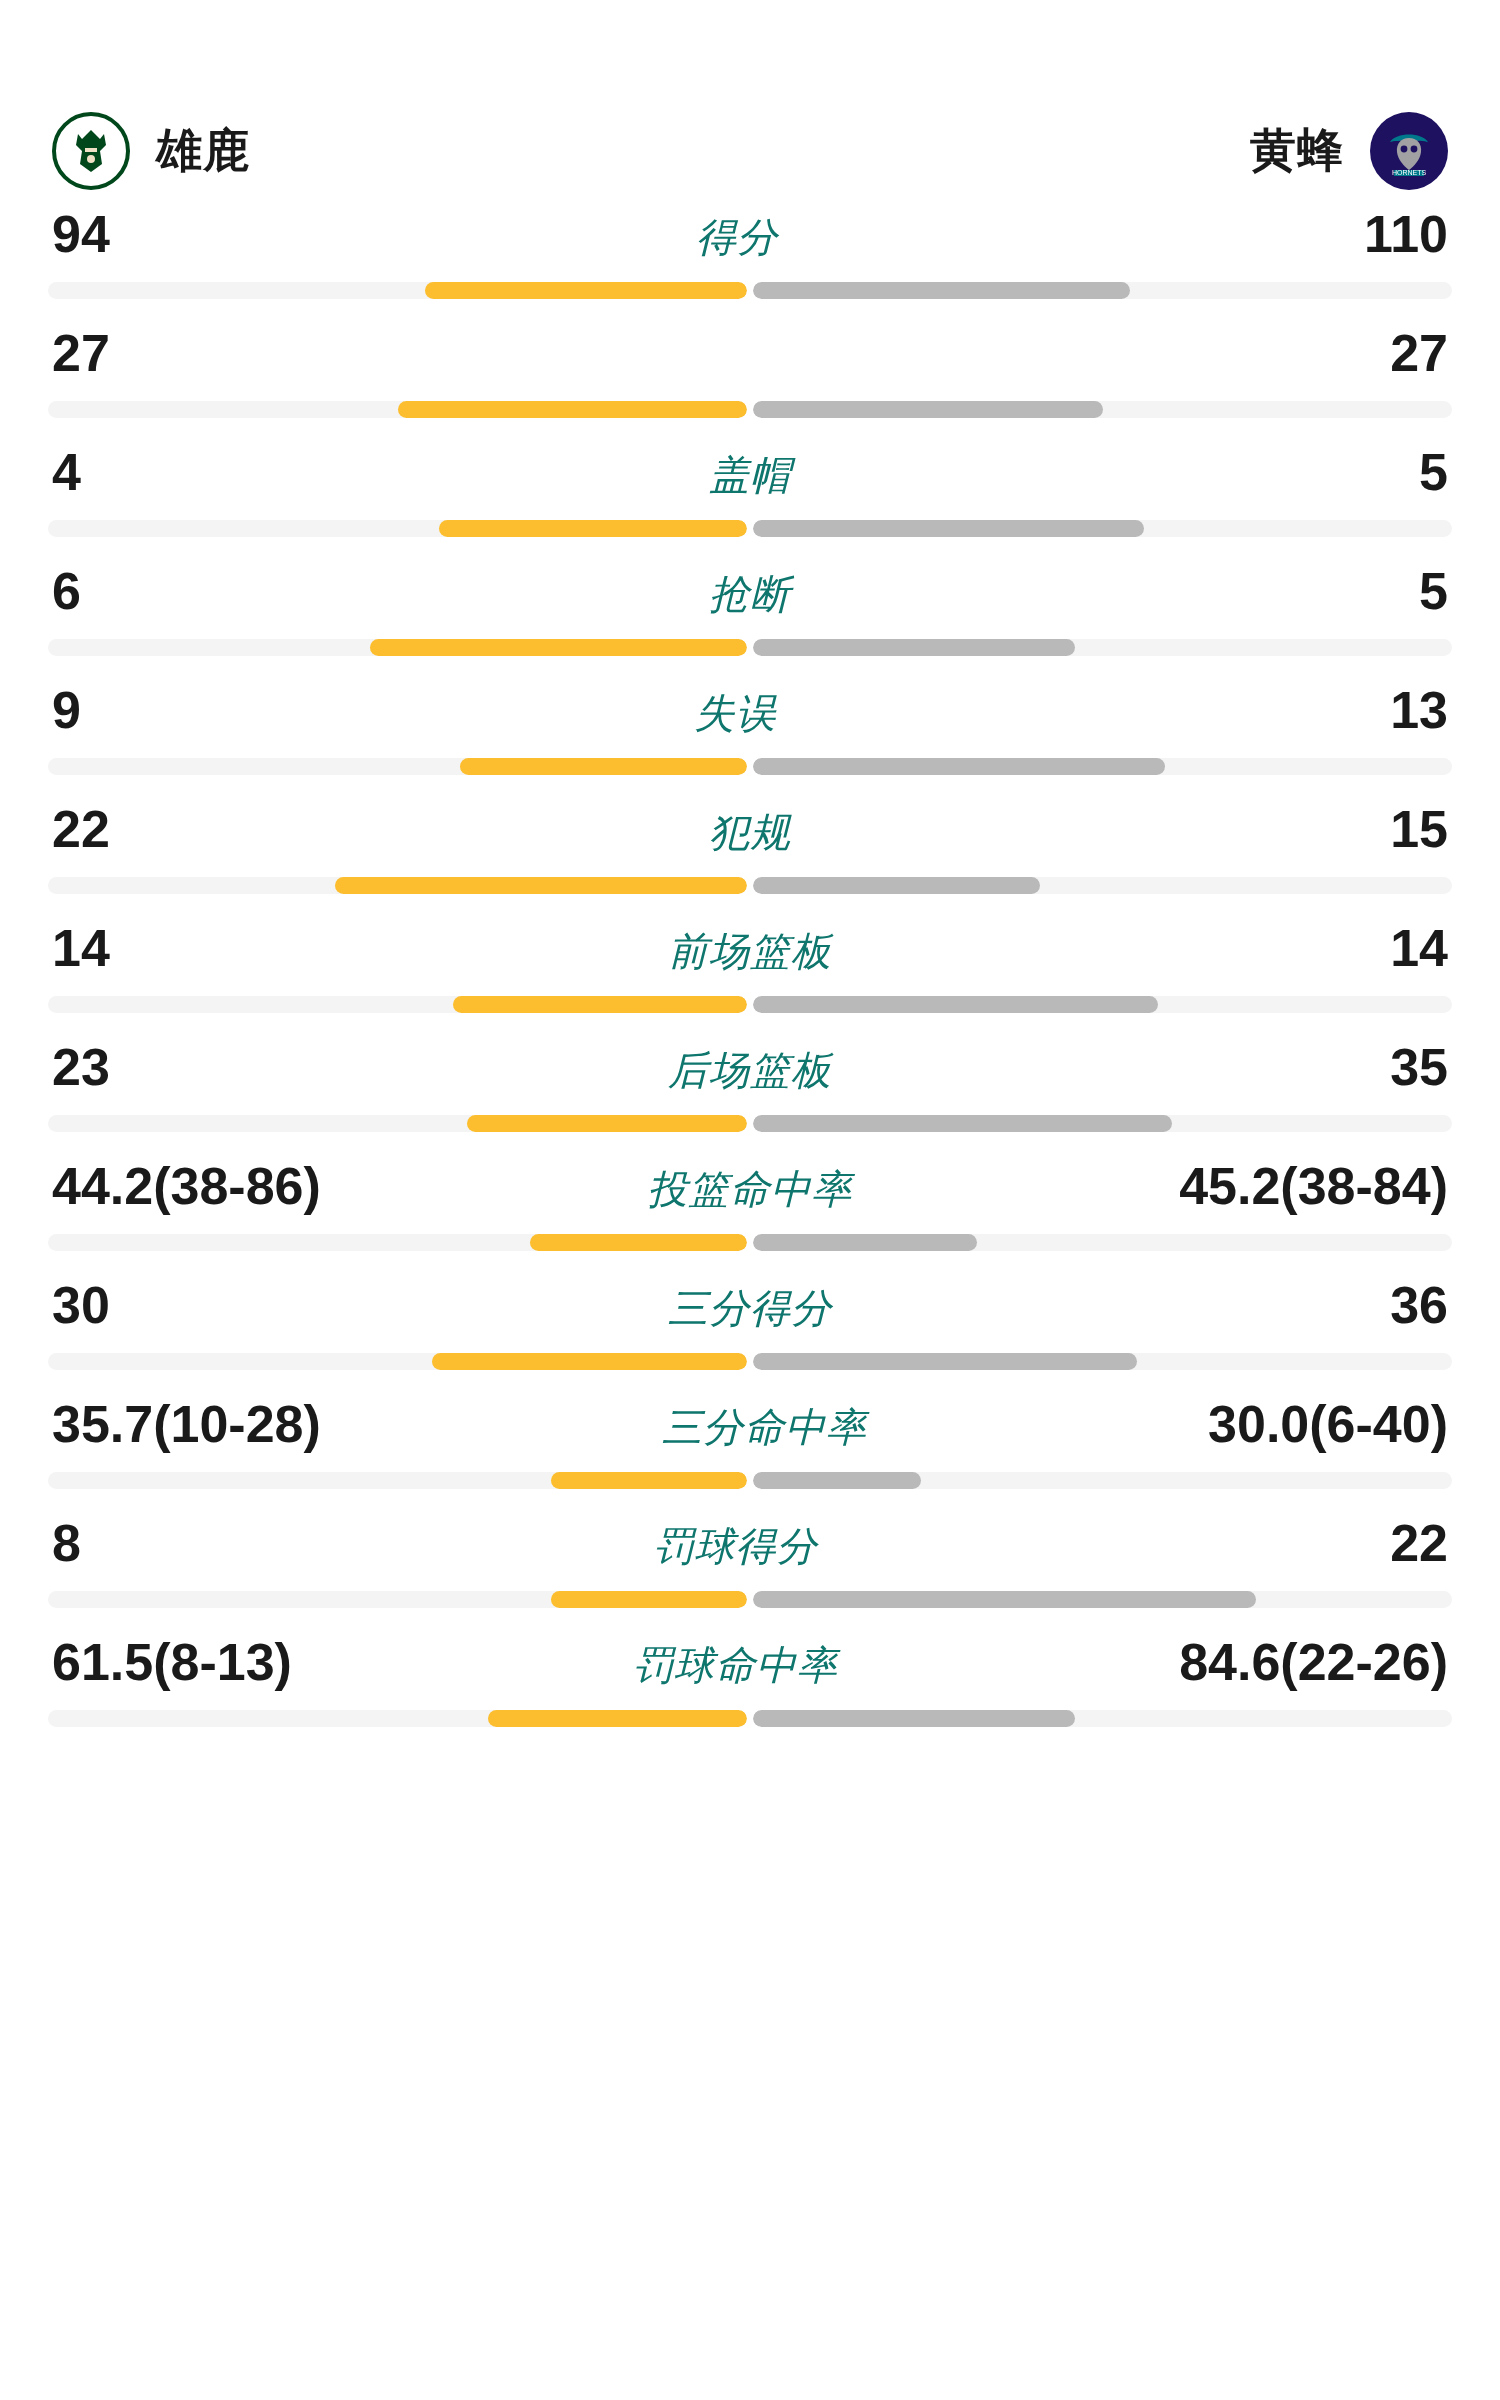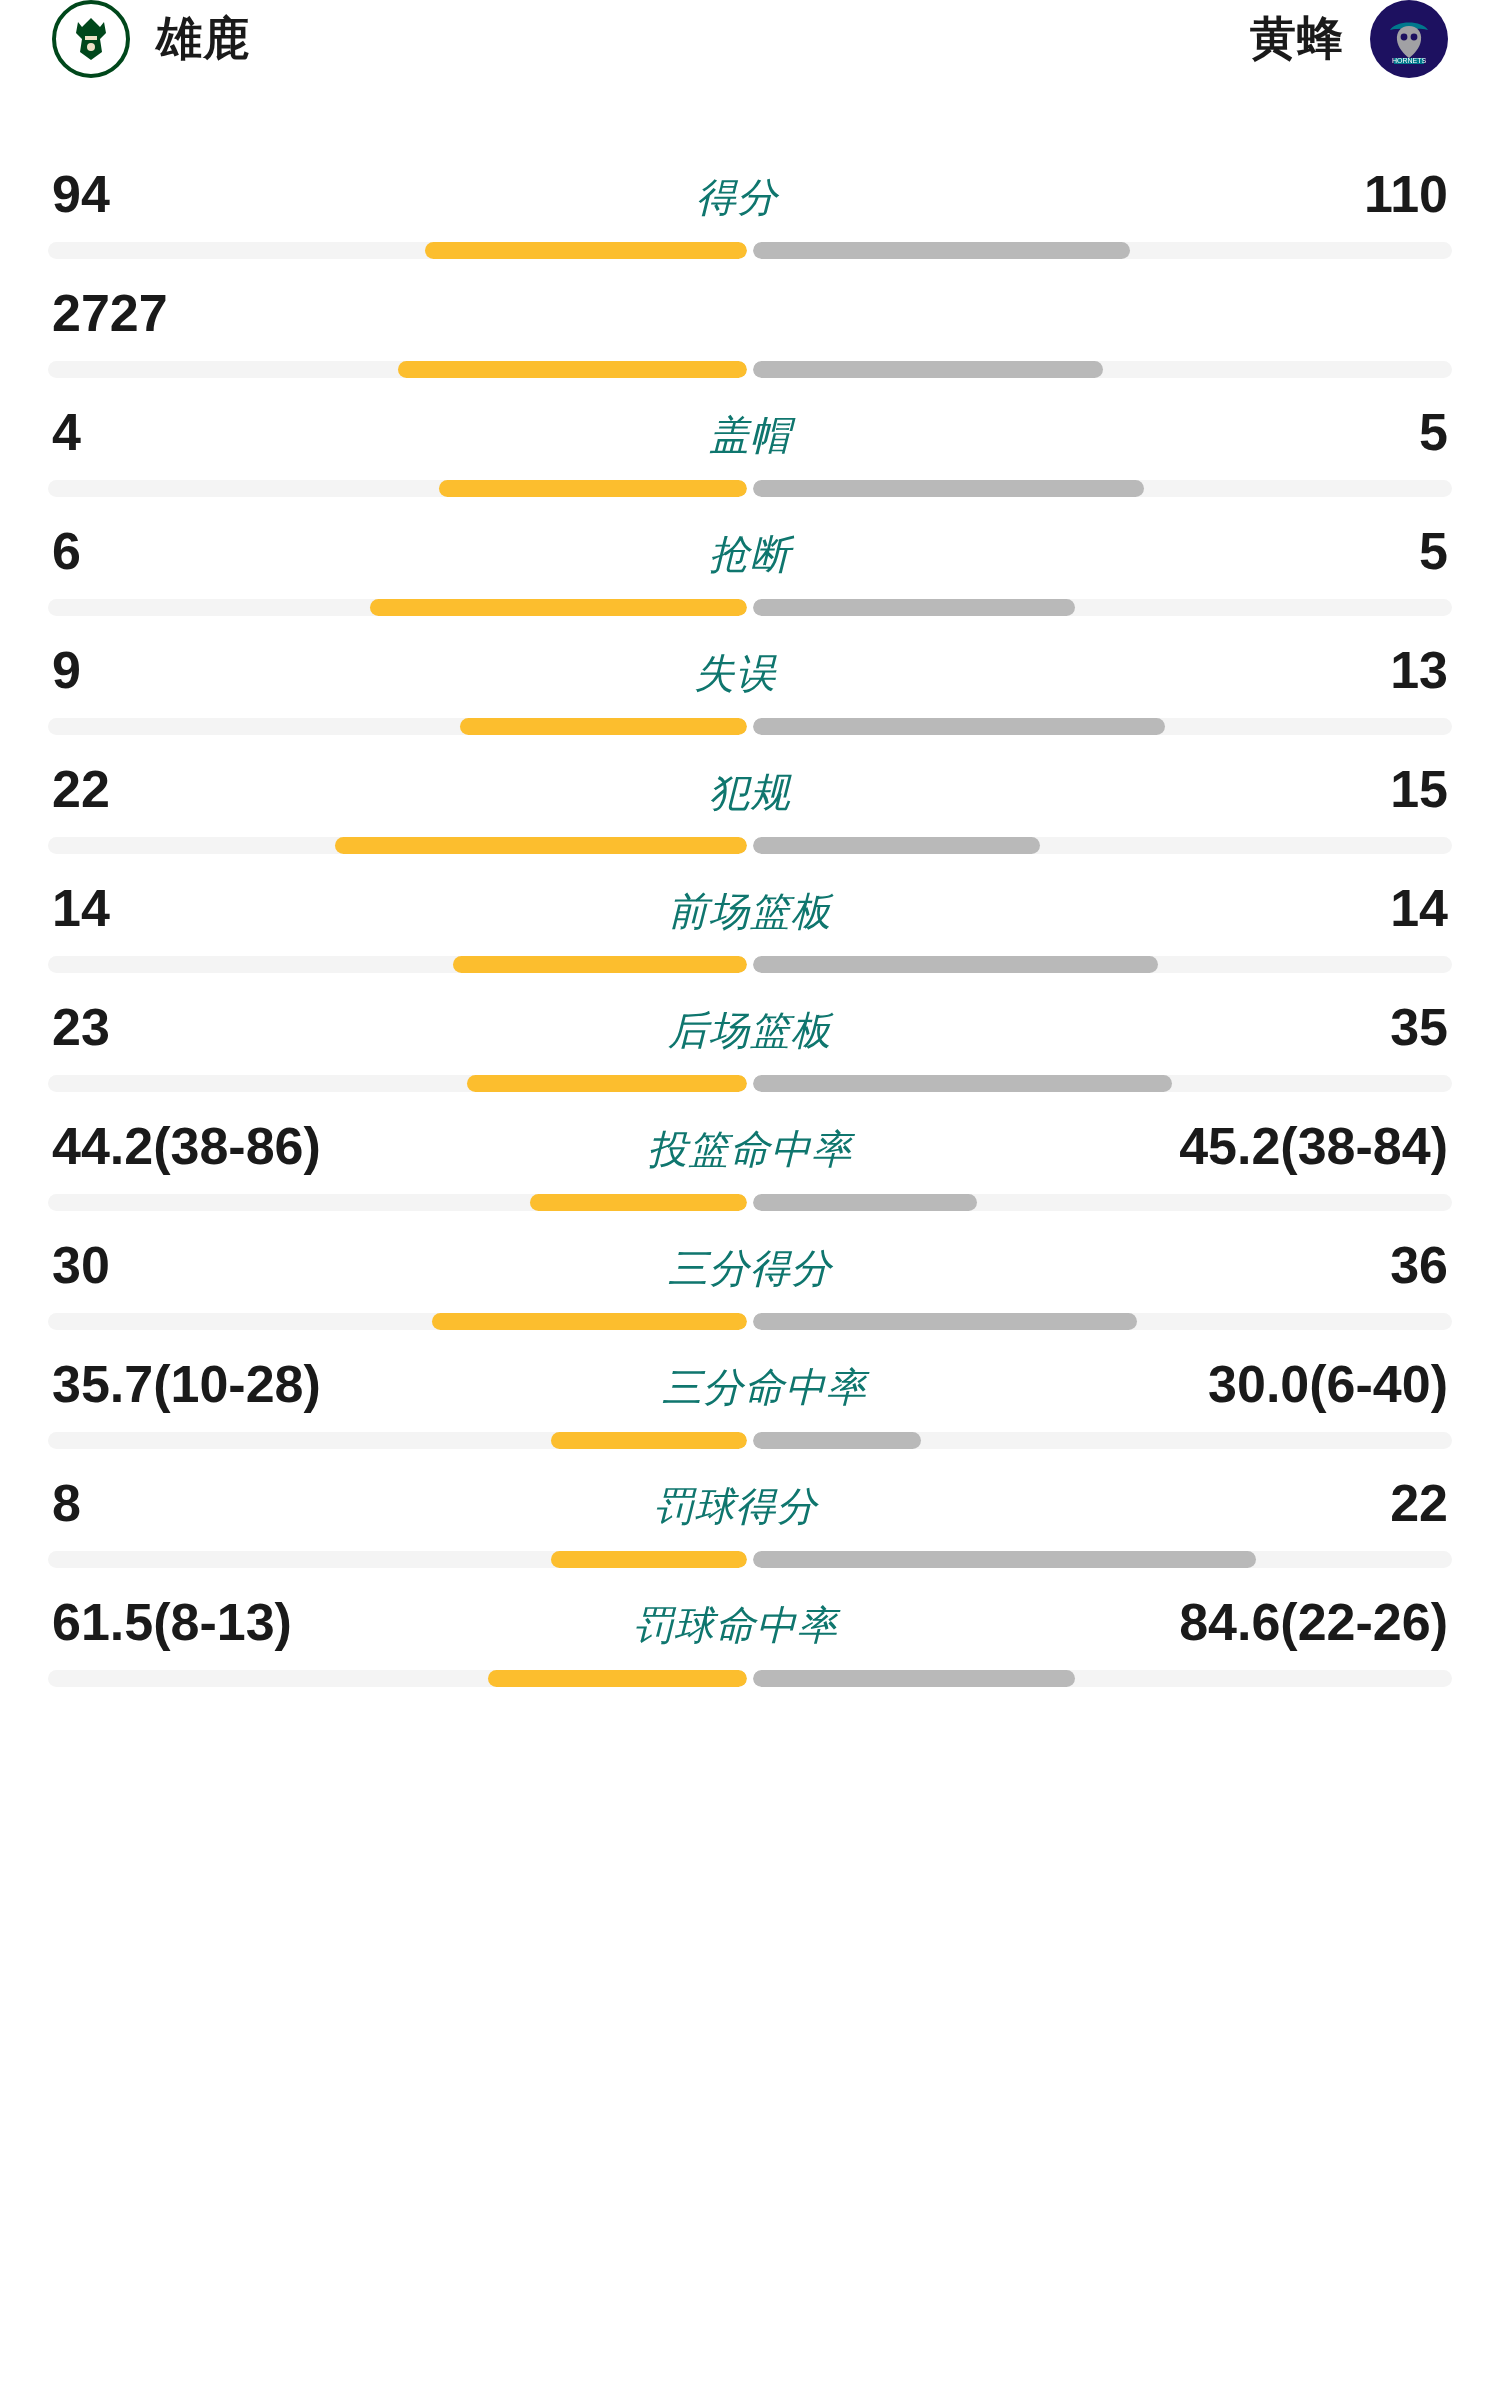--- a/index.html
+++ b/index.html
@@ -15,25 +15,26 @@
   }
   .page {
     width: 1500px;
     box-sizing: border-box;
     padding: 0 48px;
   }
 
   
   .header {
     display: flex;
-    align-items: flex-start;
+    align-items: flex-end;
     justify-content: space-between;
     height: 150px;
     padding: 0 4px;
     box-sizing: border-box;
+    margin-top: 40px;
   }
   .team {
     display: flex;
     align-items: center;
     gap: 26px;
   }
   .team-name {
     font-size: 46px;
     font-weight: bold;
     color: #1a1a1a;
@@ -53,21 +54,21 @@
   
   .stats {
     display: block;
   }
   .stat-row {
     padding: 18px 0 10px 0;
   }
   .stat-top {
     display: flex;
     align-items: flex-end;
-    justify-content: flex-start;
+    justify-content: space-between;
     padding: 0 4px;
   }
   .stat-value {
     font-size: 52px;
     font-weight: bold;
     color: #1a1a1a;
     line-height: 1;
     white-space: nowrap;
     flex: 0 0 auto;
   }

